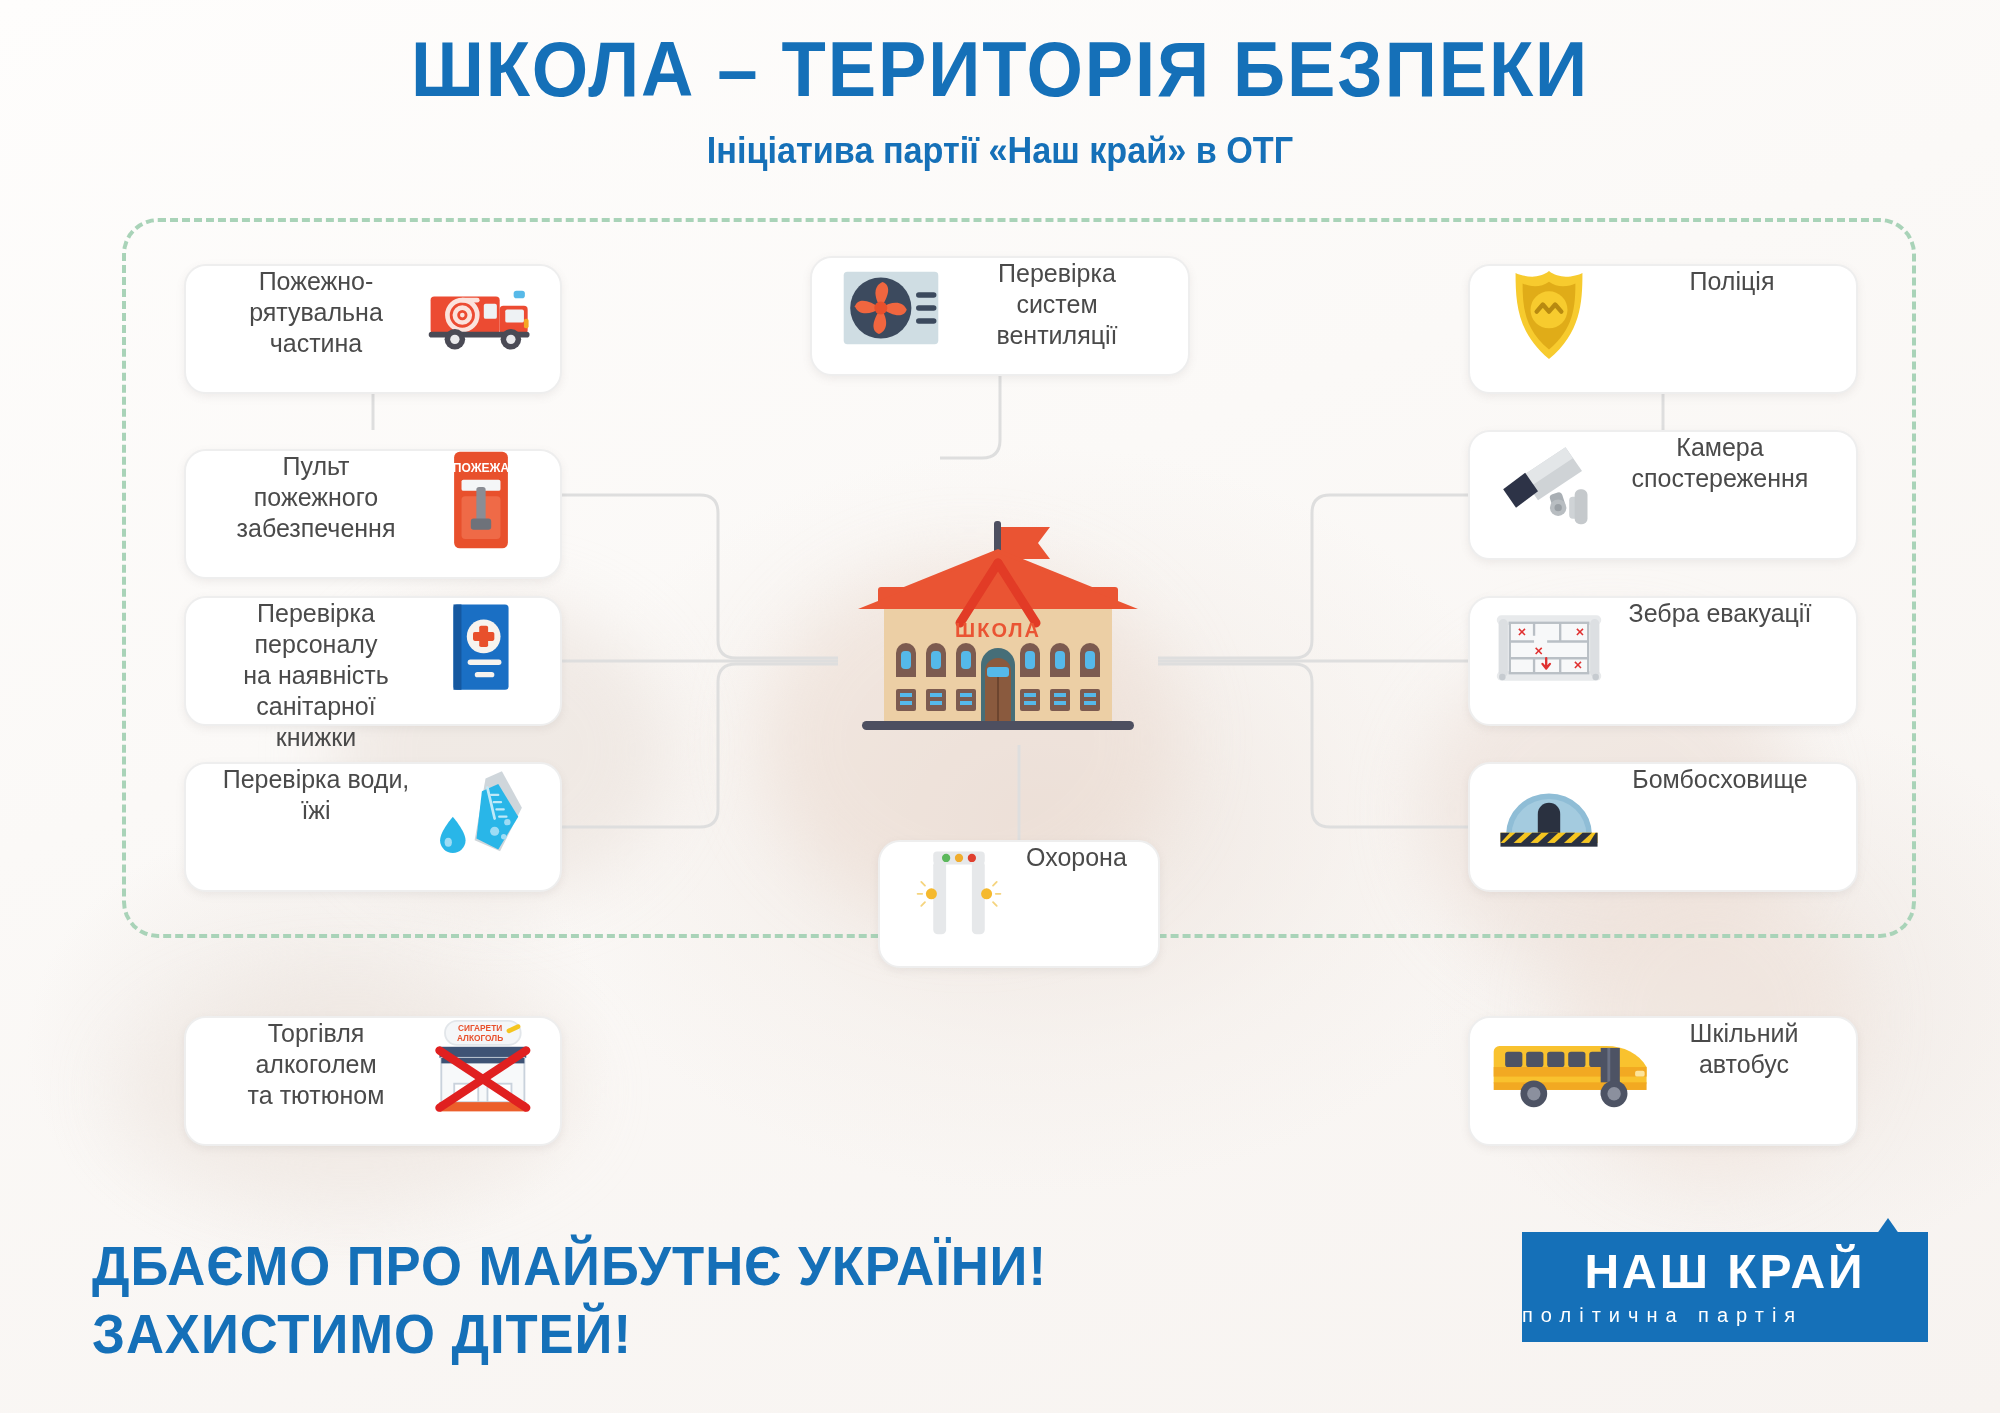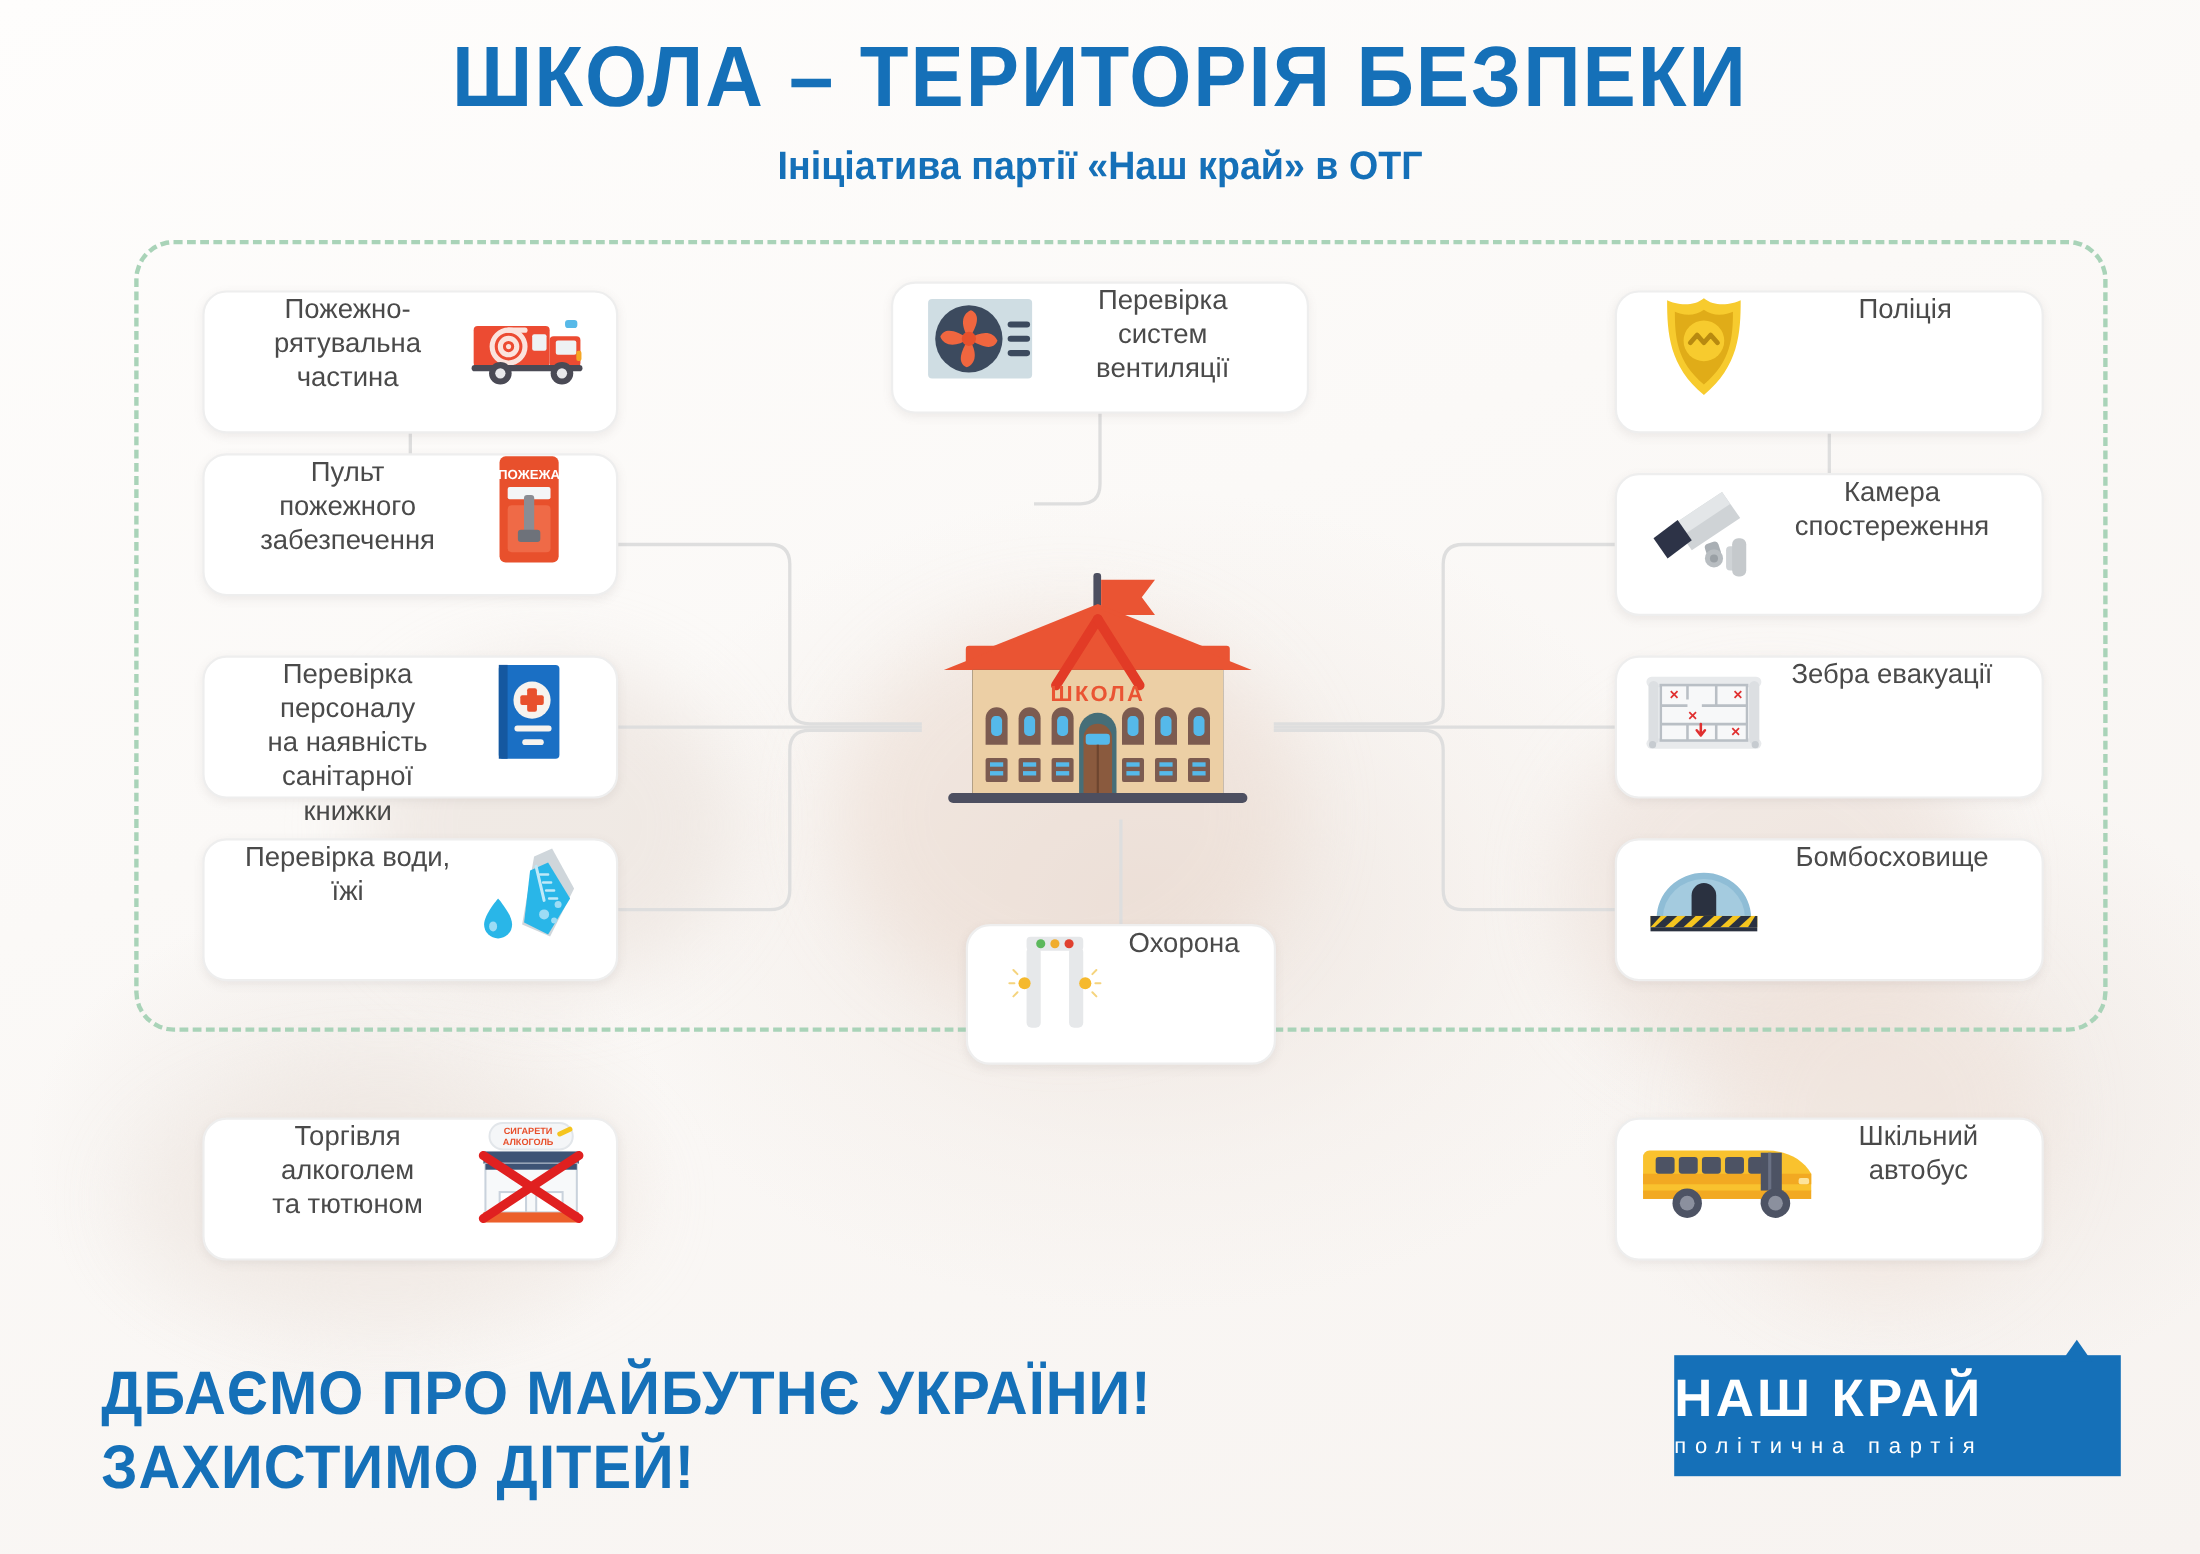--- a/index.html
+++ b/index.html
@@ -82,21 +82,21 @@
   .card .icon{
     width:122px;height:100px;
     flex:0 0 122px;
     display:flex;align-items:center;justify-content:center;
   }
   .card.icon-right{padding:0 18px 0 26px;}
   .card.icon-left{padding:0 26px 0 18px;}
 
   
   #c-fire      {left:184px;top:264px;width:378px;height:130px;}
-  #c-firepanel {left:184px;top:412px;width:378px;height:130px;}
+  #c-firepanel {left:184px;top:449px;width:378px;height:130px;}
   #c-sanbook   {left:184px;top:596px;width:378px;height:130px;}
   #c-water     {left:184px;top:762px;width:378px;height:130px;}
   #c-vent      {left:810px;top:256px;width:380px;height:120px;}
   #c-guard     {left:878px;top:840px;width:282px;height:128px;}
   #c-police    {left:1468px;top:264px;width:390px;height:130px;gap:24px;}
   #c-camera    {left:1468px;top:430px;width:390px;height:130px;}
   #c-evac      {left:1468px;top:596px;width:390px;height:130px;}
   #c-bomb      {left:1468px;top:762px;width:390px;height:130px;}
   #c-alcohol   {left:184px;top:1016px;width:378px;height:130px;}
   #c-zebra     {left:818px;top:1016px;width:380px;height:130px;}
@@ -124,21 +124,21 @@
   }
   #logo .notch{
     position:absolute;right:26px;top:-14px;
     width:0;height:0;
     border-left:14px solid transparent;
     border-right:14px solid transparent;
     border-bottom:20px solid #1570b8;
   }
   #logo .lg-main{
     position:absolute;left:0;right:0;top:12px;
-    text-align:left;color:#fff;font-size:48px;font-weight:bold;
+    text-align:center;color:#fff;font-size:48px;font-weight:bold;
     letter-spacing:3px;
   }
   #logo .lg-sub{
     position:absolute;left:0;right:0;top:72px;
     color:#fff;font-size:20px;
     letter-spacing:8px;
   }
 </style>
 </head>
 <body>

